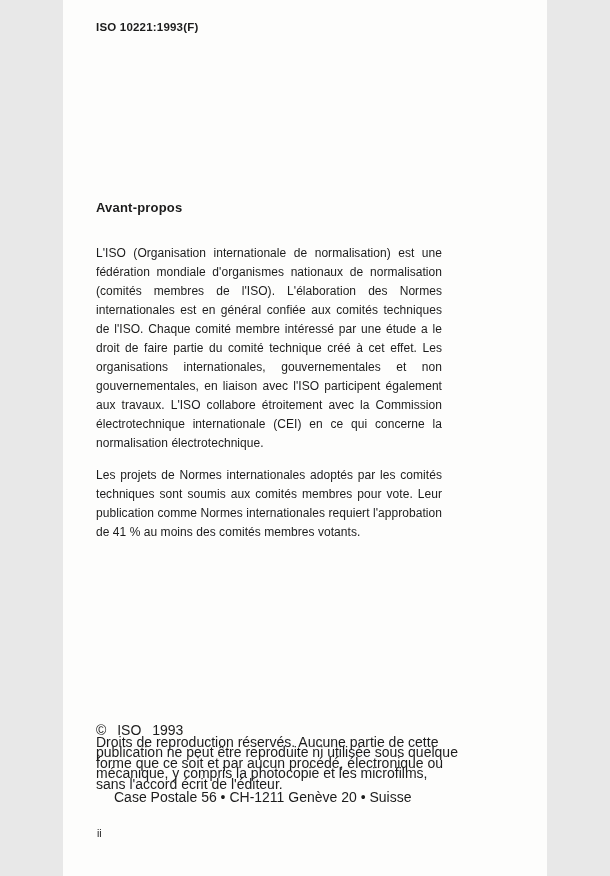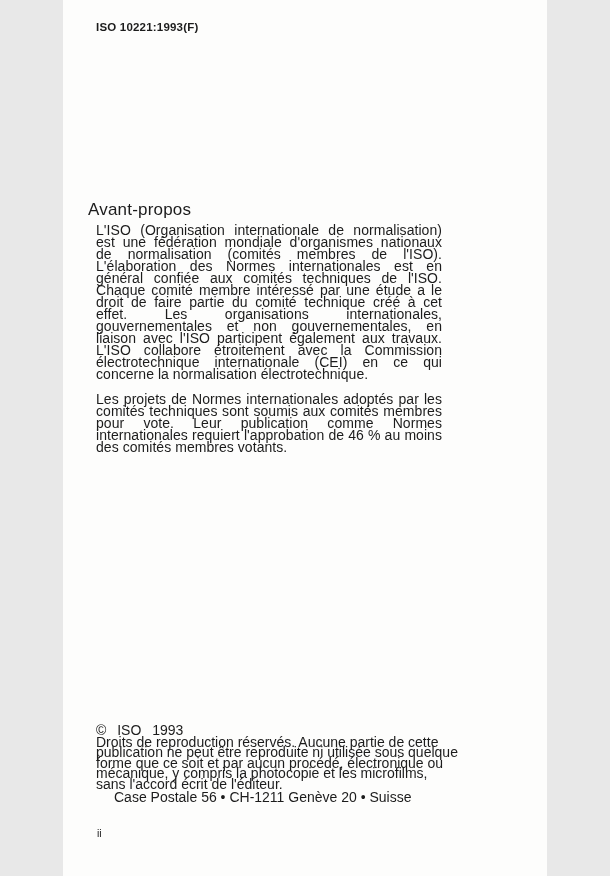--- a/index.html
+++ b/index.html
@@ -20,33 +20,33 @@
   .doc-reference {
     position: absolute;
     left: 33px;
     top: 21px;
     font-size: 11.5px;
     font-weight: bold;
     letter-spacing: 0.2px;
   }
   .foreword-title {
     position: absolute;
-    left: 25px;
+    left: 33px;
     top: 200px;
-    font-size: 17px;
-    font-weight: normal;
+    font-size: 13px;
+    font-weight: bold;
     letter-spacing: 0.2px;
   }
   .body-column {
     position: absolute;
     left: 33px;
-    top: 224px;
+    top: 244px;
     width: 346px;
-    font-size: 14px;
-    line-height: 12px;
+    font-size: 12px;
+    line-height: 19px;
     text-align: justify;
     letter-spacing: 0.05px;
   }
   .body-column p {
     margin: 0 0 13px 0;
   }
   .body-column i {
     font-style: italic;
   }
   .footer-block {
@@ -82,21 +82,21 @@
 <body>
 
 <div class="page">
 
   <div class="doc-reference">ISO 10221:1993(F)</div>
 
   <h1 class="foreword-title" style="margin:0;">Avant-propos</h1>
 
   <div class="body-column">
     <p>L'ISO (Organisation internationale de normalisation) est une fédération mondiale d'organismes nationaux de normalisation (comités membres de l'ISO). L'élaboration des Normes internationales est en général confiée aux comités techniques de l'ISO. Chaque comité membre intéressé par une étude a le droit de faire partie du comité technique créé à cet effet. Les organisations internationales, gouvernementales et non gouvernementales, en liaison avec l'ISO participent également aux travaux. L'ISO collabore étroitement avec la Commission électrotechnique internationale (CEI) en ce qui concerne la normalisation électrotechnique.</p>
-    <p>Les projets de Normes internationales adoptés par les comités techniques sont soumis aux comités membres pour vote. Leur publication comme Normes internationales requiert l'approbation de 46 % au moins des comités membres votants.</p>
+    <p>Les projets de Normes internationales adoptés par les comités techniques sont soumis aux comités membres pour vote. Leur publication comme Normes internationales requiert l'approbation de 41 % au moins des comités membres votants.</p>
   </div>
 
   <div class="footer-block">
     <div class="copyright-line">© ISO 1993</div>
     <p class="rights-notice">Droits de reproduction réservés. Aucune partie de cette publication ne peut être reproduite ni utilisée sous quelque forme que ce soit et par aucun procédé, électronique ou mécanique, y compris la photocopie et les microfilms, sans l'accord écrit de l'éditeur.</p>
     <div class="org-block">
       <div>Case Postale 56 • CH-1211 Genève 20 • Suisse</div>
     </div>
   </div>
 

